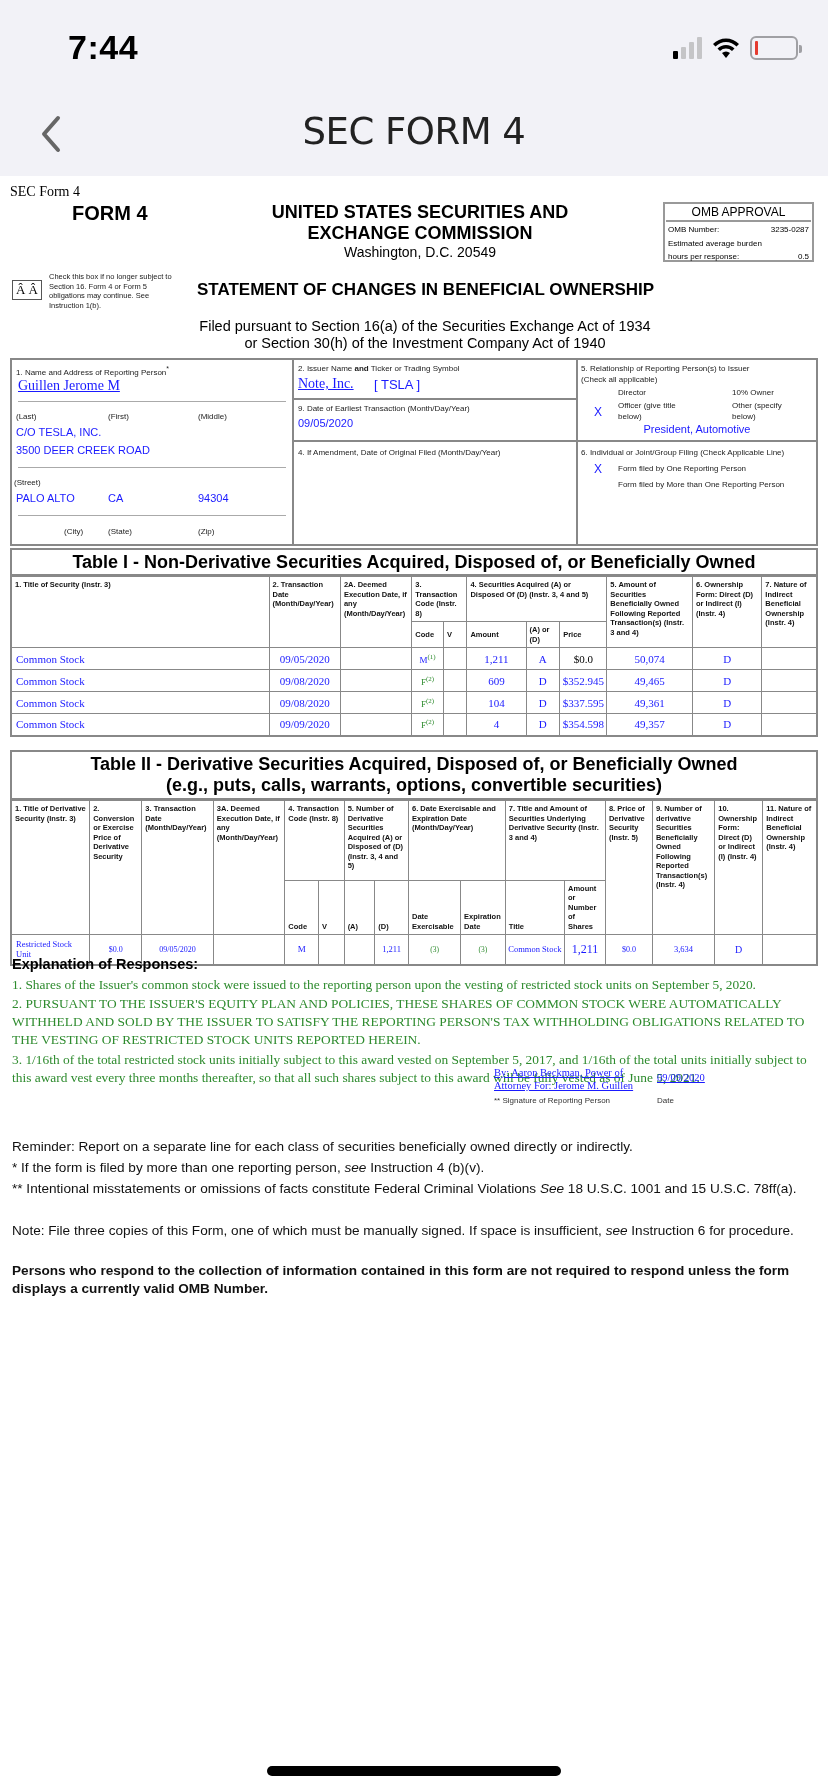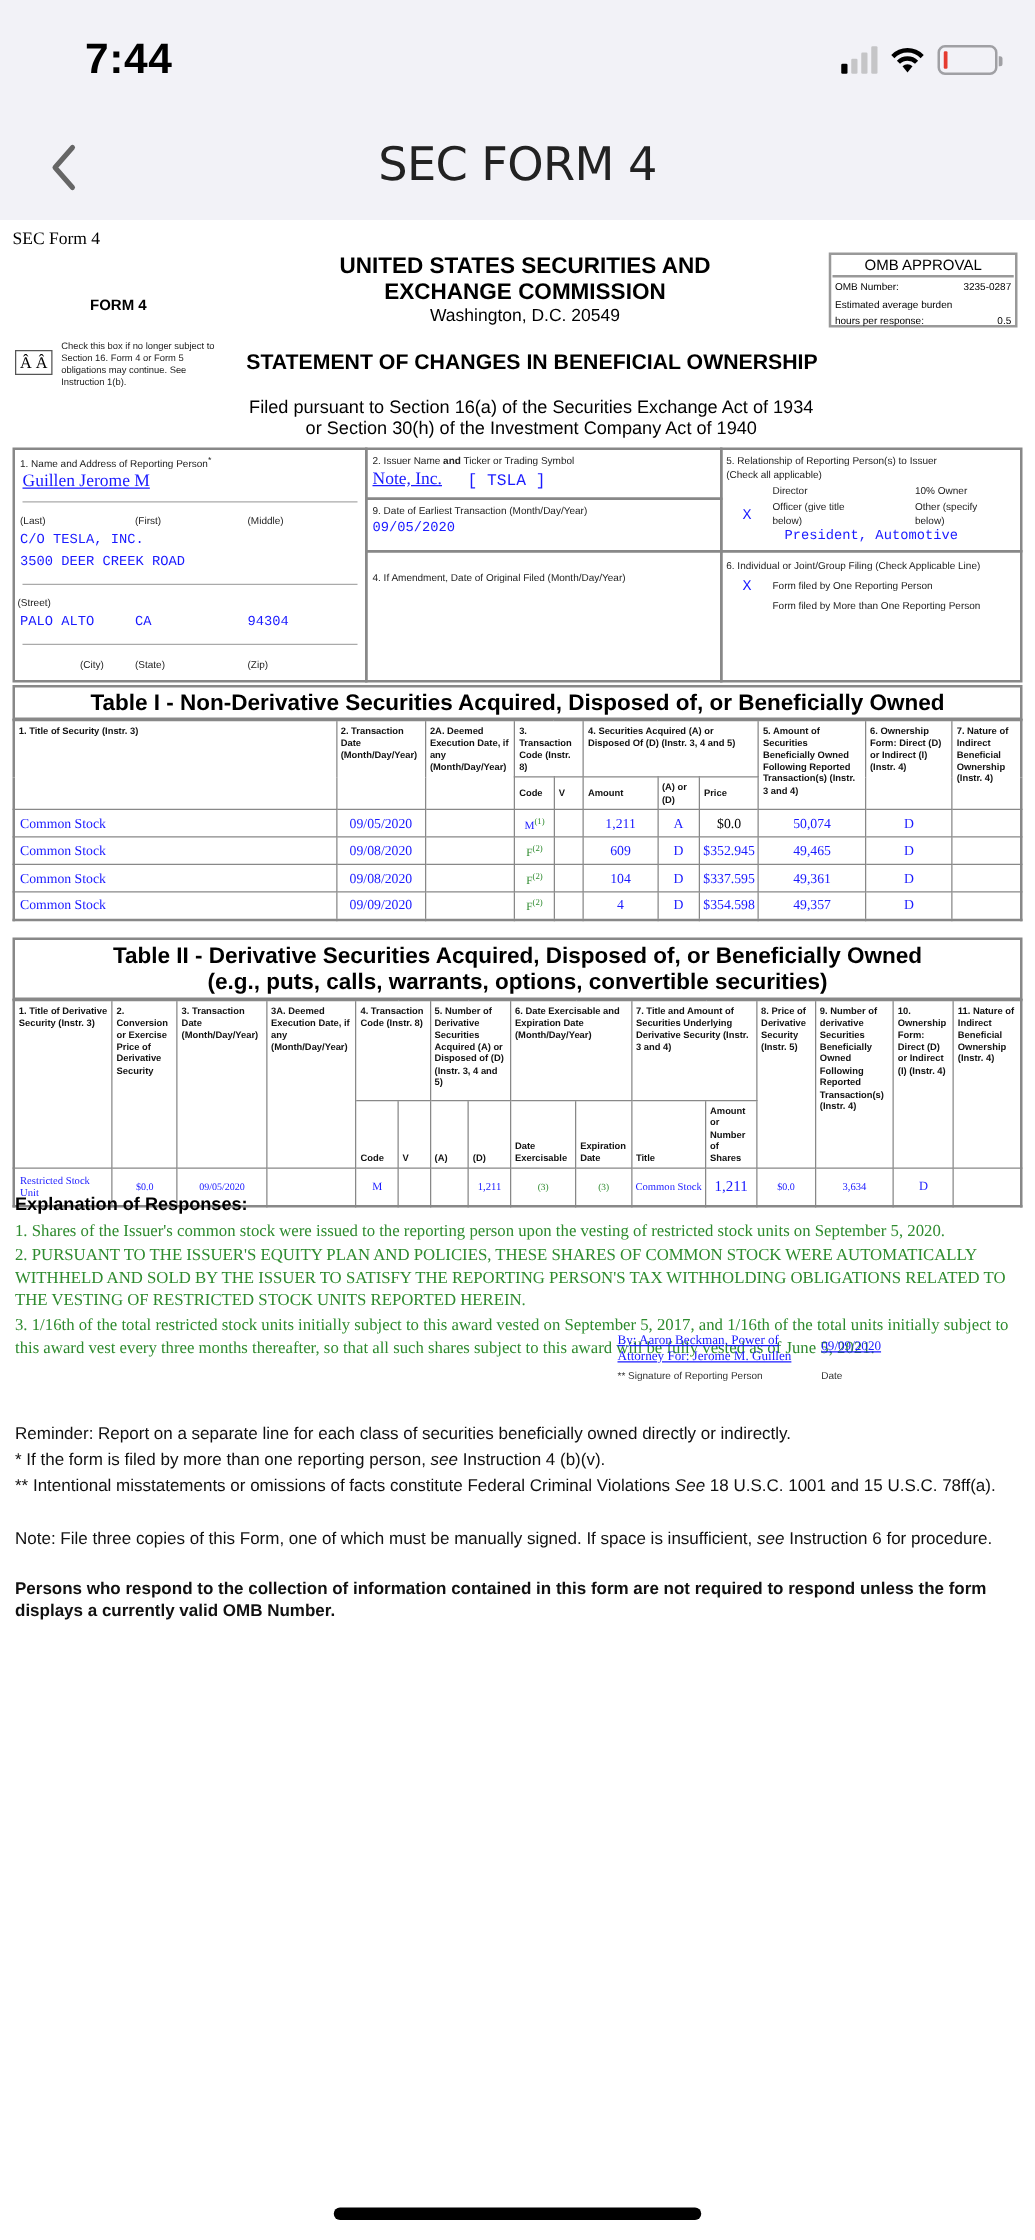--- a/index.html
+++ b/index.html
@@ -23,34 +23,34 @@
   .back { position: absolute; left: 32px; top: 18px; width: 40px; height: 48px; }
   .nav-title { position: absolute; left: 0; right: 0; top: 18px; text-align: center; font-size: 37px; color: #222; font-family: "DejaVu Sans", sans-serif; font-weight: normal; letter-spacing: -0.5px; }
 
   
   .doc { position: absolute; left: 0; top: 176px; width: 828px; }
   .serif { font-family: "Liberation Serif", serif; }
   .green { color: #2e8b2e; }
   a, .link { color: #1a1aff; text-decoration: underline; }
 
   .hdr-line { position: absolute; left: 10px; top: 8px; font-size: 14px; }
-  .form4 { position: absolute; left: 72px; top: 26px; font-size: 12px; font-weight: bold; margin-top: 35px; }
+  .form4 { position: absolute; left: 72px; top: 26px; font-size: 20px; font-weight: bold; }
   .usse { position: absolute; left: 220px; top: 26px; width: 400px; text-align: center; font-size: 18px; font-weight: bold; line-height: 21px; }
   .wash { position: absolute; left: 220px; top: 68px; width: 400px; text-align: center; font-size: 14px; }
   .omb { position: absolute; left: 663px; top: 26px; width: 151px; height: 60px; border: 2px solid #999; background: #fff; }
   .omb-title { font-size: 12px; text-align: center; border-bottom: 2px solid #999; height: 17px; line-height: 15px; margin: 1px; }
   .omb-row { display: flex; justify-content: space-between; font-size: 8px; padding: 0 3px; height: 13.5px; line-height: 13.5px; }
   .checkbox-aa { position: absolute; left: 12px; top: 104px; width: 30px; height: 20px; border: 1px solid #555; font-size: 13px; text-align: center; line-height: 18px; }
   .check-note { position: absolute; left: 49px; top: 96px; width: 130px; font-size: 7.5px; line-height: 9.5px; color: #222; }
   .soc { position: absolute; left: 197px; top: 104px; font-size: 17px; font-weight: bold; text-align: right; }
   .filed { position: absolute; left: 150px; top: 142px; width: 550px; text-align: center; font-size: 14.5px; line-height: 17px; }
 
   .box { position: absolute; border: 2px solid #888; }
   .lbl { font-size: 8px; color: #222; }
-  .val { font-family: Liberation Mono, monospace; color: #1a1aff; }
+  .val { font-family: Liberation Sans, sans-serif; color: #1a1aff; }
   .hr { position: absolute; height: 1px; background: #aaa; }
 
   table { border-collapse: collapse; position: absolute; }
   td, th { border: 1px solid #888; vertical-align: top; }
   .th { font-size: 7.5px; font-weight: bold; text-align: left; padding: 3px; line-height: 9.5px; color: #111; }
   .cell { font-family: "Liberation Serif", serif; color: #1a1aff; font-size: 11px; text-align: center; vertical-align: middle; padding: 0 2px; height: 22px; }
   .cell.left { text-align: left; padding-left: 4px; }
   .tbl-title { font-size: 18px; font-weight: bold; text-align: center; line-height: 21px; padding: 2px; border: 2px solid #888; }
   sup { font-size: 7px; color: #2e8b2e; }
 
@@ -149,21 +149,21 @@
     <a class="serif" style="position:absolute; left:4px; top:16px; font-size:14px;">Note, Inc.</a>
     <span class="val" style="position:absolute; left:80px; top:17px; font-size:13px;">[ TSLA ]</span>
   </div>
 
   <div class="box" style="left:292px; top:222px; width:286px; height:44px;">
     <div class="lbl" style="position:absolute; left:4px; top:4px;">9. Date of Earliest Transaction (Month/Day/Year)</div>
     <div class="val" style="position:absolute; left:4px; top:17px; font-size:11px;">09/05/2020</div>
   </div>
 
   <div class="box" style="left:292px; top:264px; width:286px; height:106px;">
-    <div class="lbl" style="position:absolute; left:4px; top:16px;">4. If Amendment, Date of Original Filed (Month/Day/Year)</div>
+    <div class="lbl" style="position:absolute; left:4px; top:6px;">4. If Amendment, Date of Original Filed (Month/Day/Year)</div>
   </div>
 
   <div class="box" style="left:576px; top:182px; width:242px; height:84px;">
     <div class="lbl" style="position:absolute; left:3px; top:4px;">5. Relationship of Reporting Person(s) to Issuer</div>
     <div class="lbl" style="position:absolute; left:3px; top:15px;">(Check all applicable)</div>
     <div class="lbl" style="position:absolute; left:40px; top:28px;">Director</div>
     <div class="lbl" style="position:absolute; left:154px; top:28px;">10% Owner</div>
     <div class="val" style="position:absolute; left:16px; top:45px; font-size:12px;">X</div>
     <div class="lbl" style="position:absolute; left:40px; top:40px; width:70px; line-height:11px;">Officer (give title below)</div>
     <div class="lbl" style="position:absolute; left:154px; top:40px; width:70px; line-height:11px;">Other (specify below)</div>

